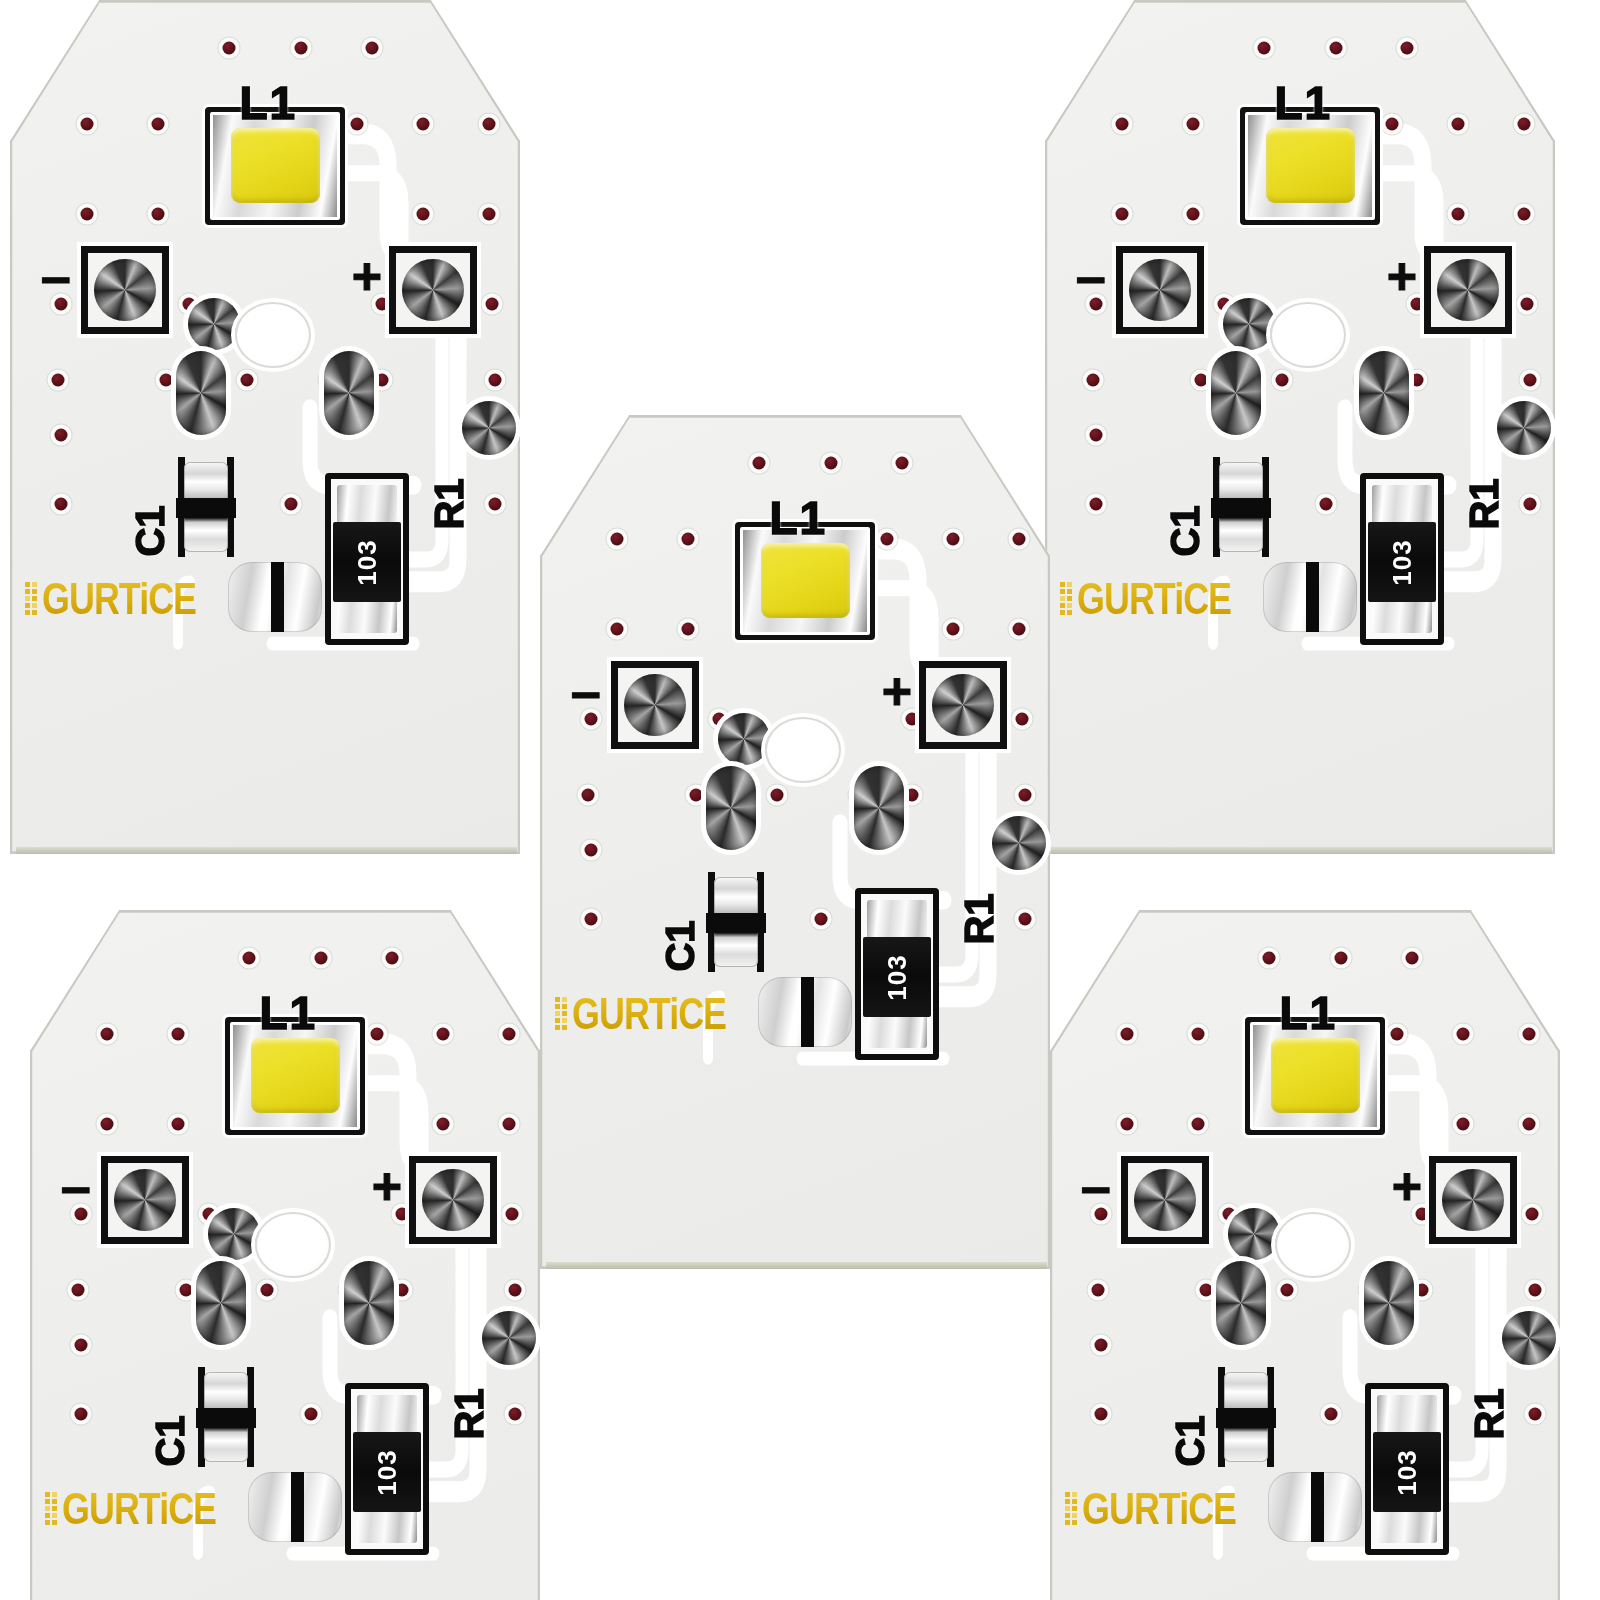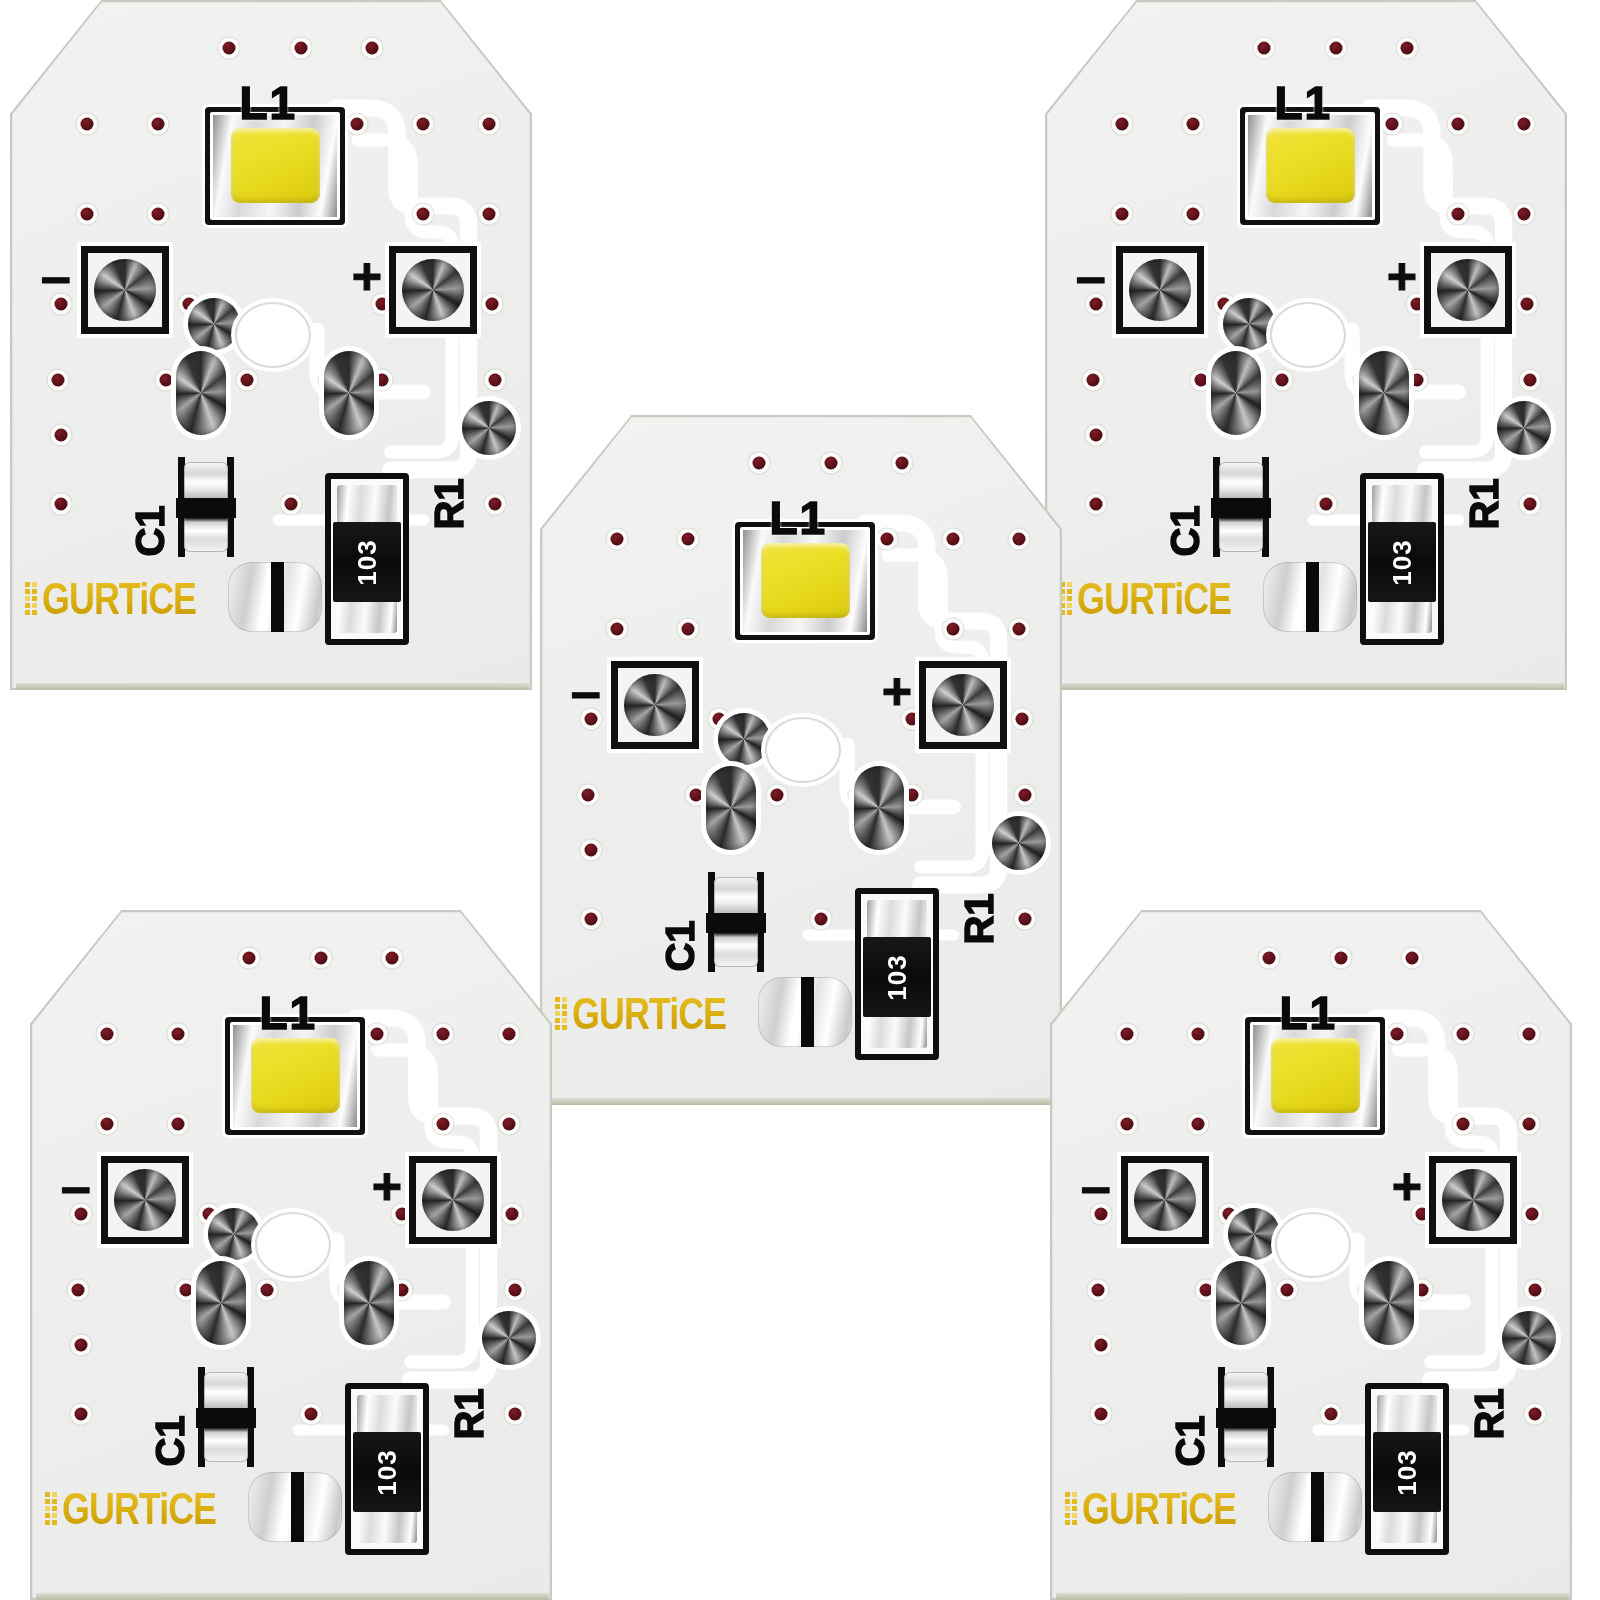--- a/index.html
+++ b/index.html
@@ -3,21 +3,21 @@
 <meta charset="utf-8">
 <title>LED PCB Modules</title>
 <style>
   html,body{margin:0;padding:0;background:#ffffff;}
   body{width:1600px;height:1600px;overflow:hidden;
        font-family:"Liberation Sans",sans-serif;}
 
   #stage{position:relative;width:1600px;height:1600px;background:#ffffff;}
 
   
-  .board{position:absolute;width:510px;height:690px;padding-left:12px;}
+  .board{position:absolute;width:510px;height:854px;}
 
   .board-body{
     position:absolute;inset:0;
     background:linear-gradient(160deg,#f2f2f1 0%,#eeeeed 45%,#eaeae8 100%);
     -webkit-clip-path:polygon(0% 16.5%, 17.5% 0%, 82.5% 0%, 100% 16.5%, 100% 100%, 0% 100%);
     clip-path:polygon(0% 16.5%, 17.5% 0%, 82.5% 0%, 100% 16.5%, 100% 100%, 0% 100%);
     box-shadow:inset 0 0 0 1px rgba(170,170,165,.55);
   }
   .board-outline{
     position:absolute;inset:0;

